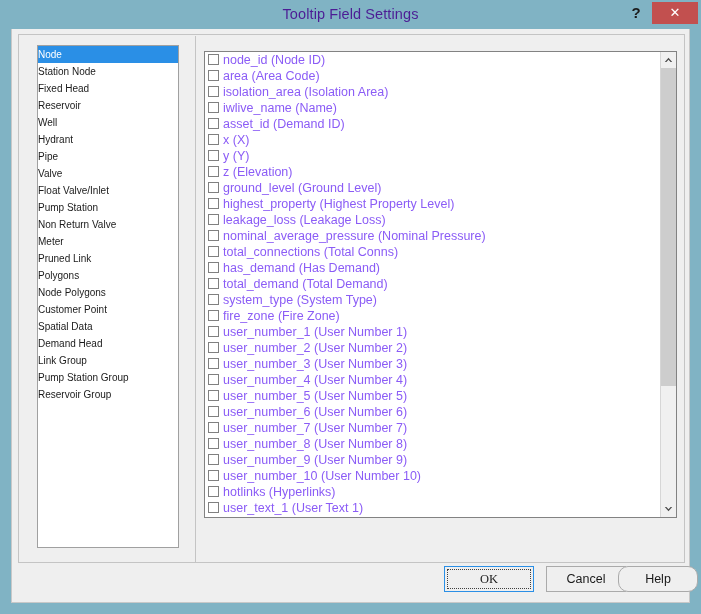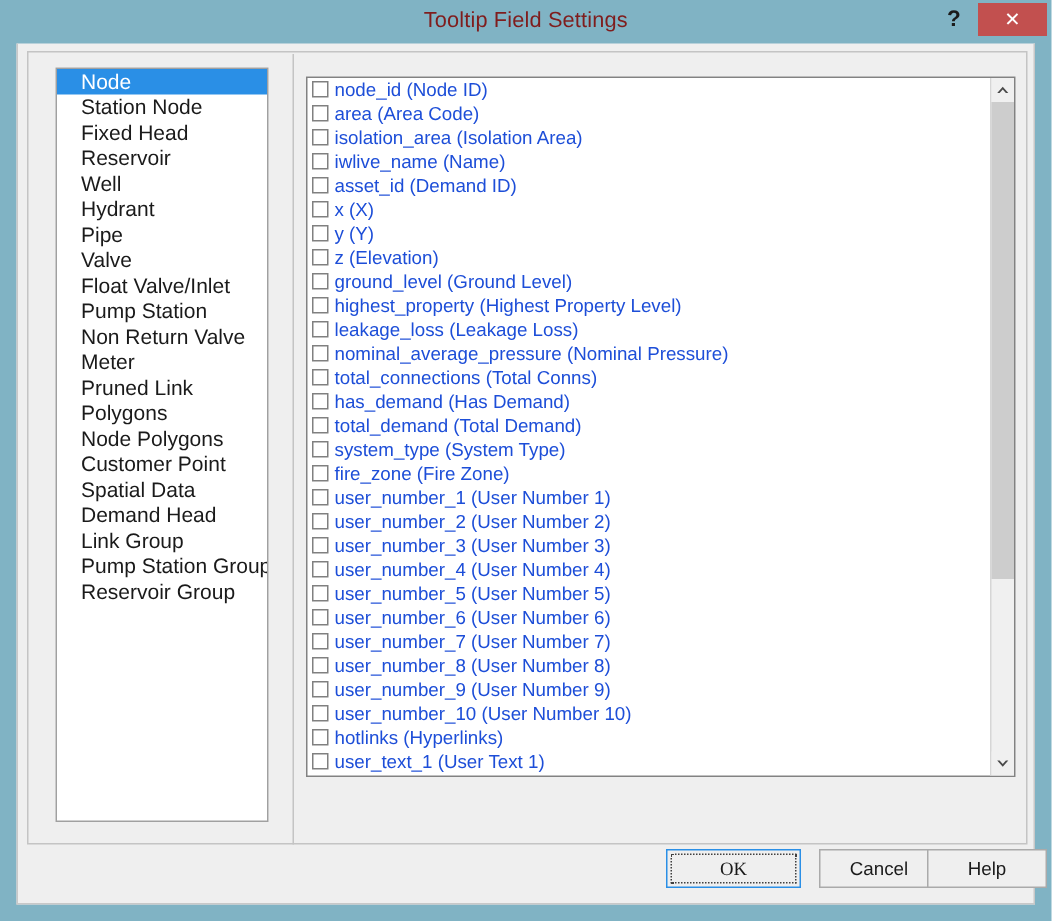--- a/index.html
+++ b/index.html
@@ -32,21 +32,21 @@
     left: 0; top: 0;
     width: 701px;
     height: 29px;
   }
   #title-text {
     position: absolute;
     left: 0; top: 4px;
     width: 701px;
     text-align: center;
     font-size: 14.5px;
-    color: #7f1d1d;
+    color: #4c1d95;
     line-height: 20px;
     letter-spacing: 0.1px;
     user-select: none;
   }
   #help-btn {
     position: absolute;
     right: 52px;
     top: 0px;
     width: 26px;
     height: 25px;
@@ -104,22 +104,22 @@
     width: 142px;
     height: 503px;
     background: #ffffff;
     border: 1px solid #a0a0a0;
     box-sizing: border-box;
     overflow: hidden;
   }
   .cat-item {
     height: 17px;
     line-height: 17px;
-    padding-left: 16px;
-    font-size: 14px;
+    padding-left: 0;
+    font-size: 10px;
     color: #1a1a1a;
     white-space: nowrap;
     cursor: default;
     user-select: none;
   }
   .cat-item.selected {
     background: #2a8fe6;
     color: #ffffff;
   }
 
@@ -151,21 +151,21 @@
     width: 456px;
     height: 100%;
     overflow: hidden;
   }
   .field-row {
     height: 16px;
     line-height: 16px;
     padding-left: 3px;
     white-space: nowrap;
     font-size: 12.5px;
-    color: #1d4ed8;
+    color: #8b5cf6;
     cursor: default;
     user-select: none;
   }
   .field-cb {
     display: inline-block;
     width: 11px;
     height: 11px;
     border: 1px solid #808080;
     background: #ffffff;
     vertical-align: -1px;
@@ -234,21 +234,21 @@
     font-family: Liberation Serif, serif;
   }
   #btn-ok .focus-ring {
     display: block;
     position: absolute;
     left: 2px; top: 2px;
     right: 2px; bottom: 2px;
     border: 1px dotted #404040;
   }
   #btn-cancel { left: 534px; width: 80px; }
-  #btn-help  { left: 606px; width: 80px; }
+  #btn-help  { left: 606px; width: 80px; border-radius: 10px; }
 </style>
 </head>
 <body>
 
 <div id="window">
 
   <div id="titlebar">
     <div id="title-text">Tooltip Field Settings</div>
     <div id="help-btn">?</div>
     <div id="close-btn">✕</div>

